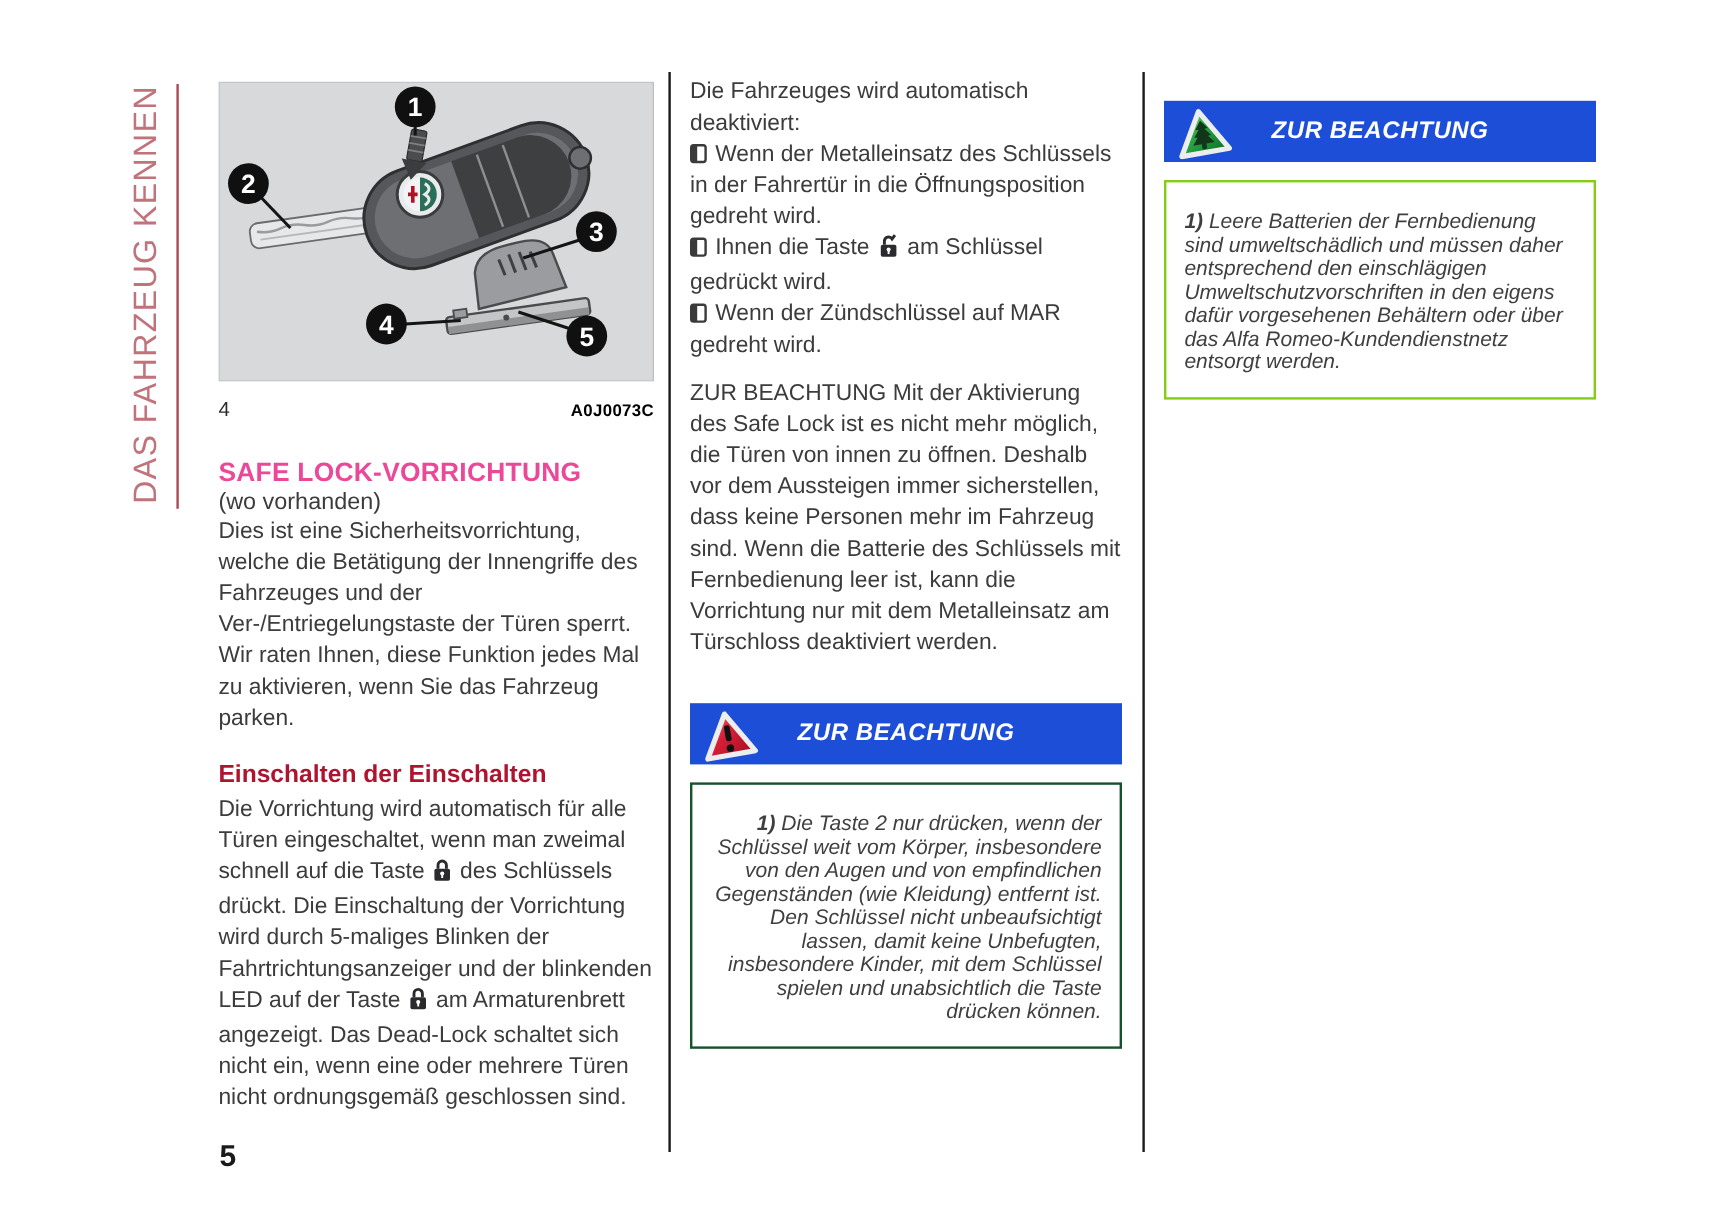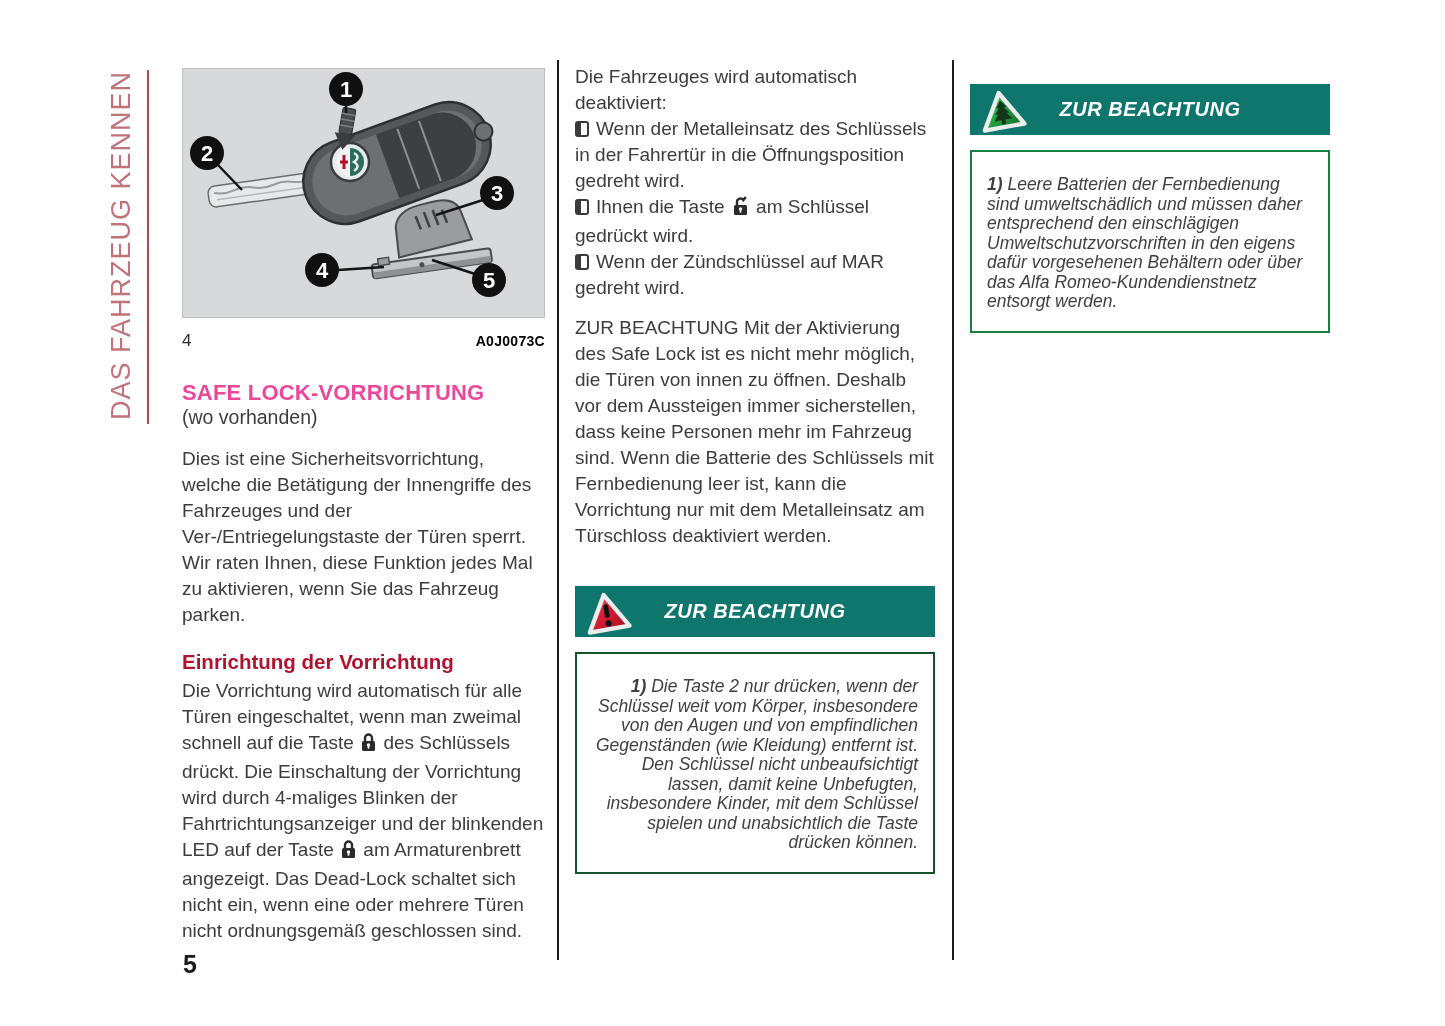--- a/index.html
+++ b/index.html
@@ -37,54 +37,54 @@
   h2.sub-title { font-size:20.5px; font-weight:bold; color:#b0132f; line-height:26px; }
 
   
   .figure-wrap { width:363px; }
   .fig-caption { display:flex; justify-content:space-between; align-items:baseline; margin-top:9px; }
   .fig-num  { font-size:17px; color:#2b2b2b; }
   .fig-code { font-size:14px; font-weight:bold; color:#000000; letter-spacing:0.3px; }
 
   .subtitle { font-size:19.5px; line-height:24px; color:#3c3c3e; }
   .mt-title { margin-top:29px; }
-  .mt-p1 { margin-top:17px; }
+  .mt-p1 { margin-top:0; }
   .mt-h2 { margin-top:21px; }
   .mt-p2 { margin-top:3px; }
 
   
   .lock-icon { display:inline-block; vertical-align:-3px; margin:0 2px; }
   .sq-bullet {
     display:inline-block; width:14px; height:16px;
     border:2.5px solid #3a3a3c; border-left-width:6px; border-radius:3px;
     margin-right:7px; vertical-align:-2px;
   }
 
   
   .intro { margin-top:2px; }
   .bullet-p { margin:0; }
   .note-para { margin-top:14px; }
 
   
   .attn-bar {
-    position:relative; height:51px; background:#0f766e;
+    position:relative; height:51px; background:#1d4ed8;
     display:flex; align-items:center; justify-content:center;
   }
   .attn-bar.red-bar { margin-top:37px; }
   .attn-bar .tri { position:absolute; left:7px; top:3px; }
   .attn-label {
     color:#ffffff; font-weight:bold; font-style:italic;
     font-size:20px; letter-spacing:0.5px;
   }
   .attn-box {
     margin-top:15px; padding:23px 15px 19px 15px;
     font-style:italic; font-size:17.5px; line-height:19.5px; color:#3f3f41;
   }
   .attn-box.red-box   { border:2px solid #14532d;text-align:right; }
-  .attn-box.green-box { border:2px solid #15803d; }
+  .attn-box.green-box { border:2px solid #84cc16; }
   .attn-box b { font-weight:bold; }
 
   
   .page-number {
     position:absolute; left:183px; top:950px;
     font-size:25px; font-weight:bold; color:#1a1a1a;
   }
 </style>
 </head>
 <body>
@@ -183,28 +183,28 @@
       <span class="fig-num">4</span>
       <span class="fig-code">A0J0073C</span>
     </div>
   </div>
 
   <h1 class="sec-title mt-title">SAFE LOCK-VORRICHTUNG</h1>
   <div class="subtitle">(wo vorhanden)</div>
 
   <p class="body-text mt-p1">Dies ist eine Sicherheitsvorrichtung, welche die Betätigung der Innengriffe des Fahrzeuges und der Ver-/Entriegelungstaste der Türen sperrt. Wir raten Ihnen, diese Funktion jedes Mal zu aktivieren, wenn Sie das Fahrzeug parken.</p>
 
-  <h2 class="sub-title mt-h2">Einrichtung der Vorrichtung</h2>
+  <h2 class="sub-title mt-h2">Einschalten der Einschalten</h2>
   <p class="body-text mt-p2">
     <span>Die Vorrichtung wird automatisch für alle Türen eingeschaltet, wenn man zweimal schnell auf die Taste </span><span class="lock-icon"><svg width="15" height="20" viewBox="0 0 15 20">
           <path d="M4 9 V6 a3.5 3.5 0 0 1 7 0 V9" fill="none" stroke="#2b2b2d" stroke-width="2.4"></path>
           <rect x="1" y="9" width="13" height="10" rx="1.5" fill="#2b2b2d"></rect>
           <circle cx="7.5" cy="13" r="1.7" fill="#ffffff"></circle>
           <rect x="6.7" y="13.5" width="1.6" height="3.2" fill="#ffffff"></rect>
-        </svg></span><span> des Schlüssels drückt. Die Einschaltung der Vorrichtung wird durch 4-maliges Blinken der Fahrtrichtungsanzeiger und der blinkenden LED auf der Taste </span><span class="lock-icon"><svg width="15" height="20" viewBox="0 0 15 20">
+        </svg></span><span> des Schlüssels drückt. Die Einschaltung der Vorrichtung wird durch 5-maliges Blinken der Fahrtrichtungsanzeiger und der blinkenden LED auf der Taste </span><span class="lock-icon"><svg width="15" height="20" viewBox="0 0 15 20">
           <path d="M4 9 V6 a3.5 3.5 0 0 1 7 0 V9" fill="none" stroke="#2b2b2d" stroke-width="2.4"></path>
           <rect x="1" y="9" width="13" height="10" rx="1.5" fill="#2b2b2d"></rect>
           <circle cx="7.5" cy="13" r="1.7" fill="#ffffff"></circle>
           <rect x="6.7" y="13.5" width="1.6" height="3.2" fill="#ffffff"></rect>
         </svg></span><span> am Armaturenbrett angezeigt. Das Dead-Lock schaltet sich nicht ein, wenn eine oder mehrere Türen nicht ordnungsgemäß geschlossen sind.</span>
   </p>
 </div>
 
 <div class="col col2">
   <p class="body-text intro">Die Fahrzeuges wird automatisch deaktiviert:</p>

